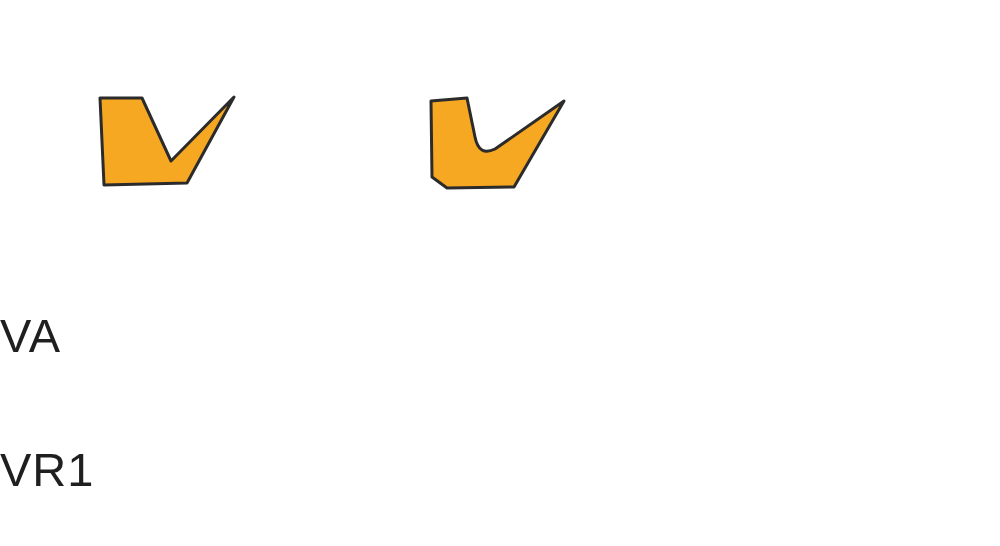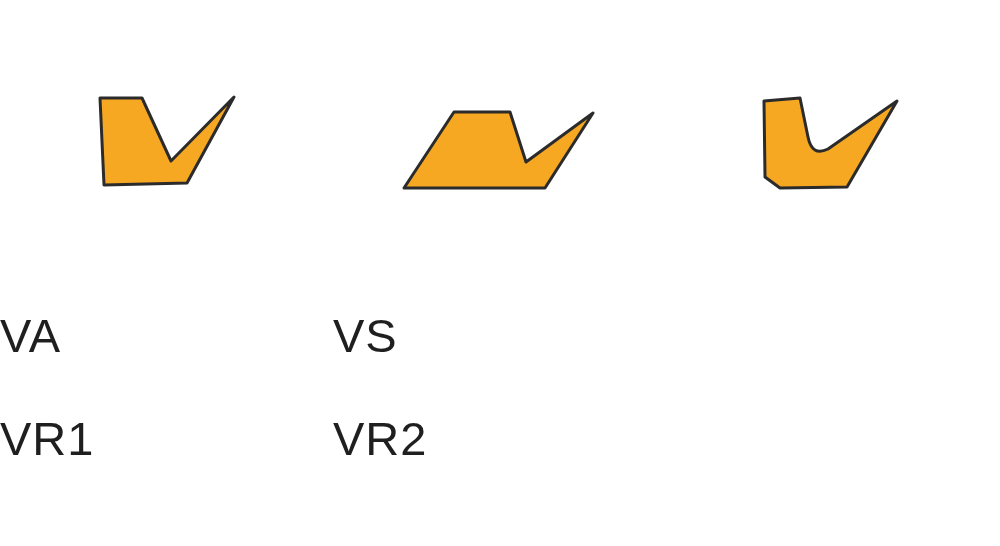--- a/index.html
+++ b/index.html
@@ -38,21 +38,21 @@
   }
   .type-label {
     margin-top: 122px;
     font-size: 47px;
     line-height: 1;
     font-weight: 400;
     color: #1F1F1F;
     letter-spacing: 1px;
   }
   .code-label {
-    margin-top: 56px;
+    margin-top: 87px;
     font-size: 47px;
     line-height: 1;
     font-weight: 400;
     color: #1F1F1F;
     letter-spacing: 1px;
   }
   svg { display: block; }
 </style>
 </head>
 <body>
@@ -63,29 +63,20 @@
     <div class="col">
       <div class="shape-box">
         <svg width="140" height="95" viewBox="0 0 140 95">
           <path d="M 3 3 L 45 3 L 74 66 L 137 2 L 90 88 L 7 90 Z" stroke-width="3" stroke-linejoin="round" stroke-linecap="round" fill="#F7A823" stroke="#2B2B2B"></path>
         </svg>
       </div>
       <div class="type-label">VA</div>
       <div class="code-label">VR1</div>
     </div>
 
-    <div class="col">
-      <div class="shape-box">
-        <svg width="195" height="80" viewBox="0 0 195 80">
-          <path d="M 2 78 L 52 2 L 108 2 L 124 52 L 191 3 L 143 78 Z" stroke-width="3" stroke-linejoin="round" stroke-linecap="round" fill="#F7A823" stroke="#2B2B2B"></path>
-        </svg>
-      </div>
-      <div class="type-label">VS</div>
-      <div class="code-label">VR2</div>
-    </div>
 
     <div class="col">
       <div class="shape-box">
         <svg width="145" height="95" viewBox="0 0 145 95">
           <path d="M 4 6 L 40 3 L 48 42 Q 52 62 68 54 L 137 6 L 87 92 L 20 93 L 5 82 Z" stroke-width="3" stroke-linejoin="round" stroke-linecap="round" fill="#F7A823" stroke="#2B2B2B"></path>
         </svg>
       </div>
     </div>
 
   </div>

